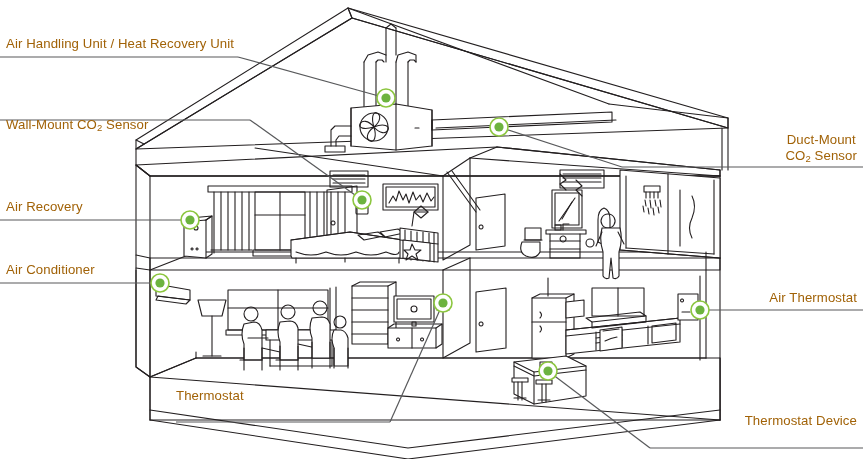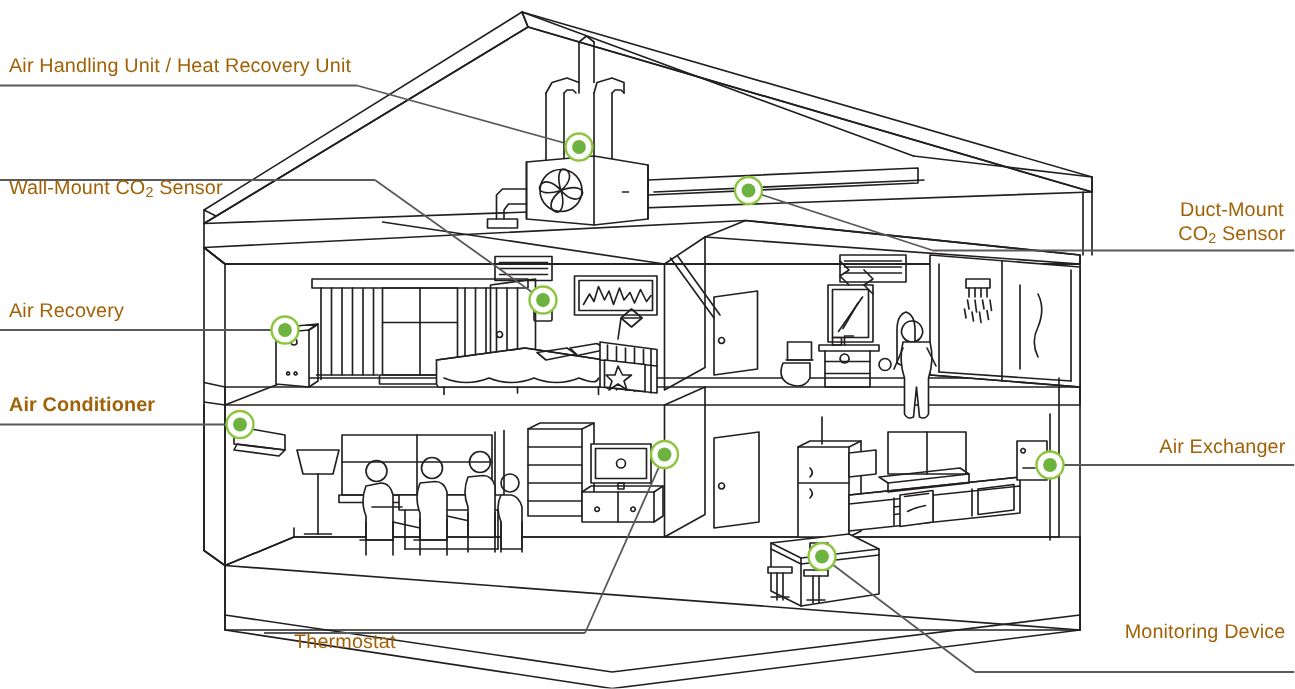--- a/index.html
+++ b/index.html
@@ -401,34 +401,34 @@
 </div>
 
 <div class="lbl" style="left:6px;top:117px;">
   <span>Wall-Mount CO</span><sub>2</sub><span> Sensor</span>
 </div>
 
 <div class="lbl" style="left:6px;top:199px;">
   <span>Air Recovery</span>
 </div>
 
-<div class="lbl" style="left:6px;top:262px;font-weight:bold;">
+<div class="lbl" style="left:6px;top:262px;">
   <span>Air Conditioner</span>
 </div>
 
 <div class="lbl r" style="right:6px;top:132px;left:auto;">
   <div>Duct-Mount</div>
   <div><span>CO</span><sub>2</sub><span> Sensor</span></div>
 </div>
 
 <div class="lbl r" style="right:6px;top:290px;left:auto;">
-  <span>Air Exchanger</span>
+  <span>Air Thermostat</span>
 </div>
 
 <div class="lbl r" style="right:6px;top:413px;left:auto;">
-  <div>Monitoring Device</div>
-</div>
-
-<div class="lbl" style="left:176px;top:420px;margin-left:20px;">
+  <div>Thermostat Device</div>
+</div>
+
+<div class="lbl" style="left:176px;top:388px;">
   <span>Thermostat</span>
 </div>
 
 </div>
 
 </body></html>

